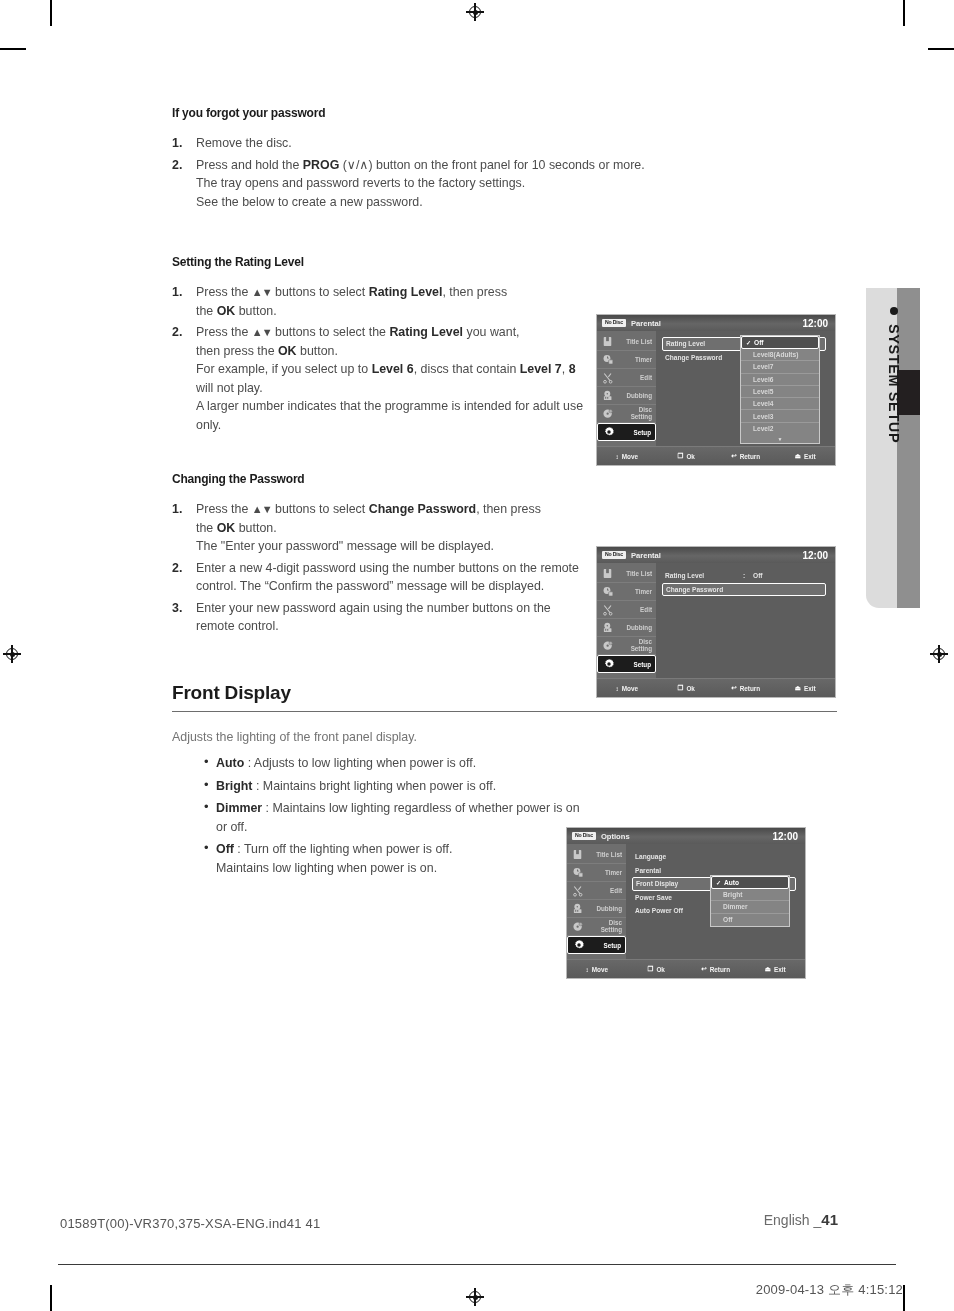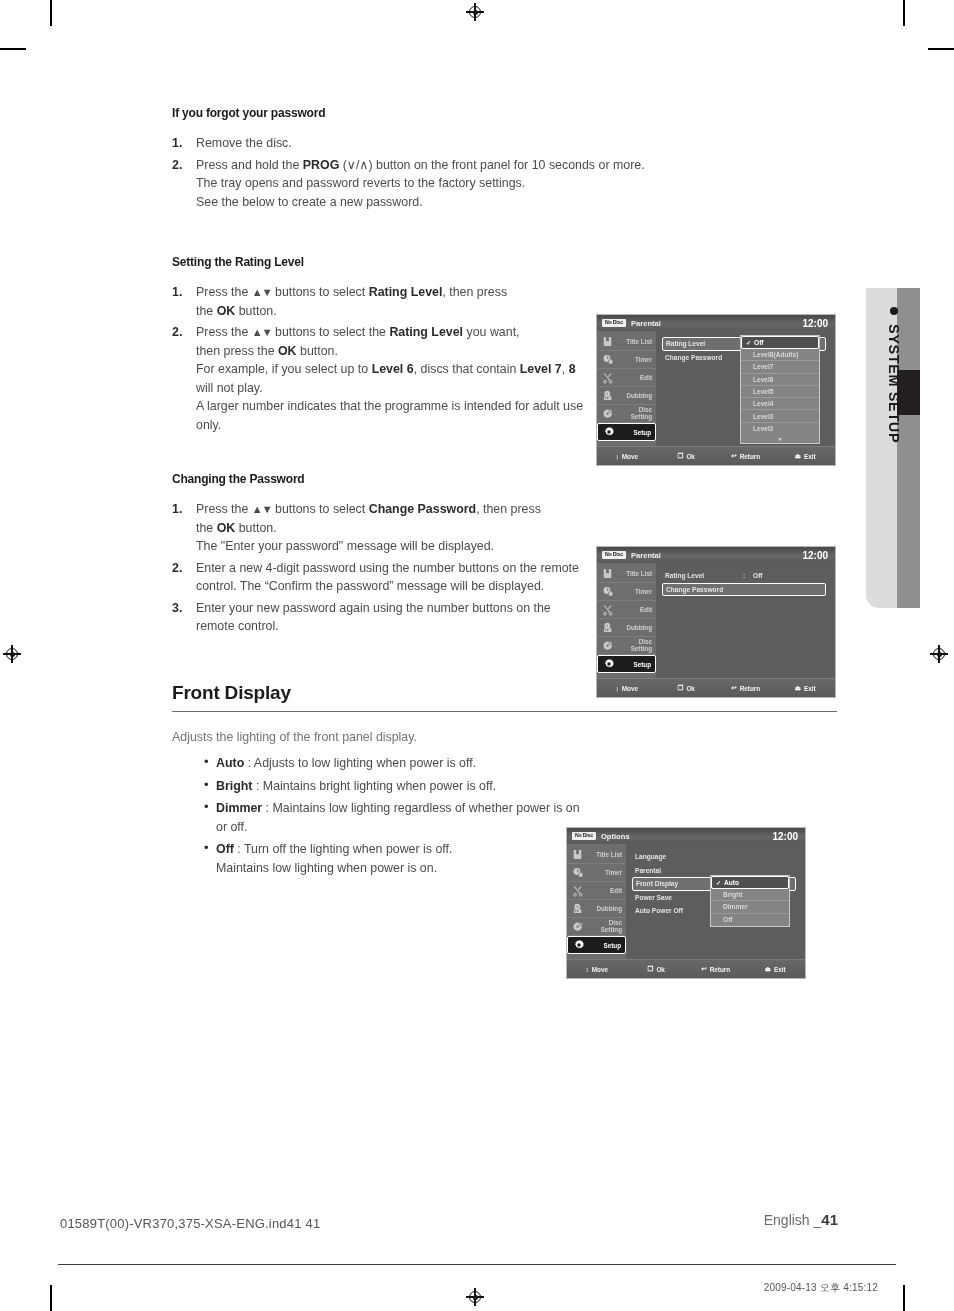--- a/index.html
+++ b/index.html
@@ -252,22 +252,22 @@
 
   .rule-bottom {
     position: absolute; left: 58px; top: 1264px;
     width: 838px; height: 1px; background: #3a3a3a;
   }
   .foot-left {
     position: absolute; left: 60px; top: 1216px;
     font-size: 13px; color: #555; letter-spacing: 0.2px;
   }
   .foot-right {
-    position: absolute; right: 76px; top: 1281px;
-    font-size: 10px; color: #555; letter-spacing: 0.2px;
+    position: absolute; right: 51px; top: 1281px;
+    font-size: 13px; color: #555; letter-spacing: 0.2px;
   }
 </style>
 </head>
 <body>
 
 <div class="crop" style="left:50px;top:0;width:1.5px;height:26px;"></div>
 <div class="crop" style="left:0;top:48px;width:26px;height:1.5px;"></div>
 <div class="crop" style="left:903px;top:0;width:1.5px;height:26px;"></div>
 <div class="crop" style="left:928px;top:48px;width:26px;height:1.5px;"></div>
 <div class="crop" style="left:50px;top:1285px;width:1.5px;height:26px;"></div>

